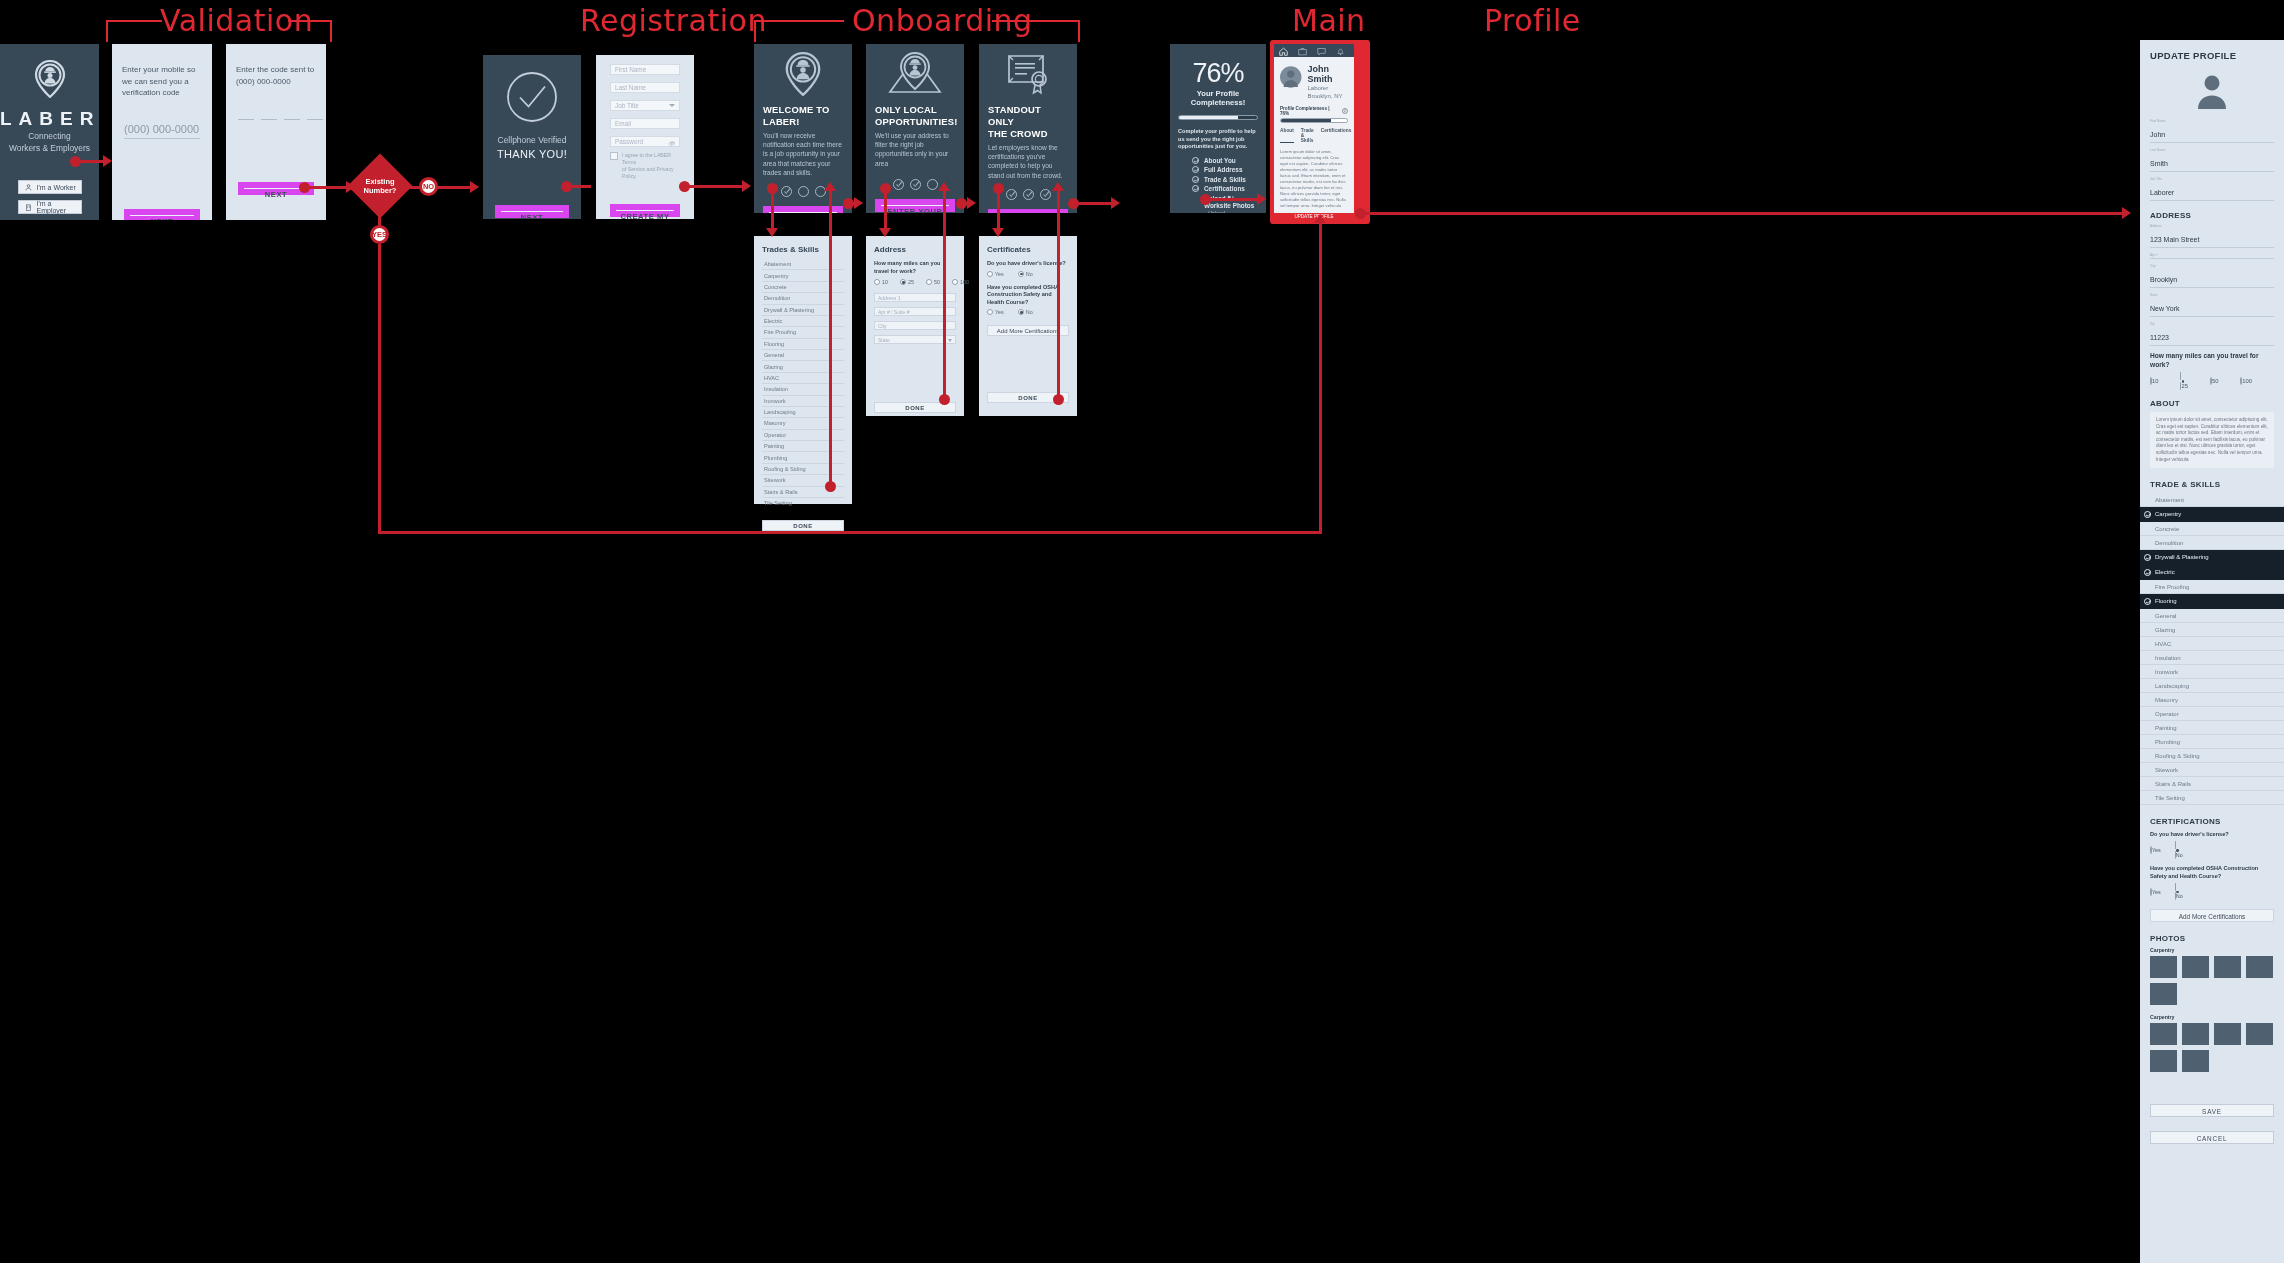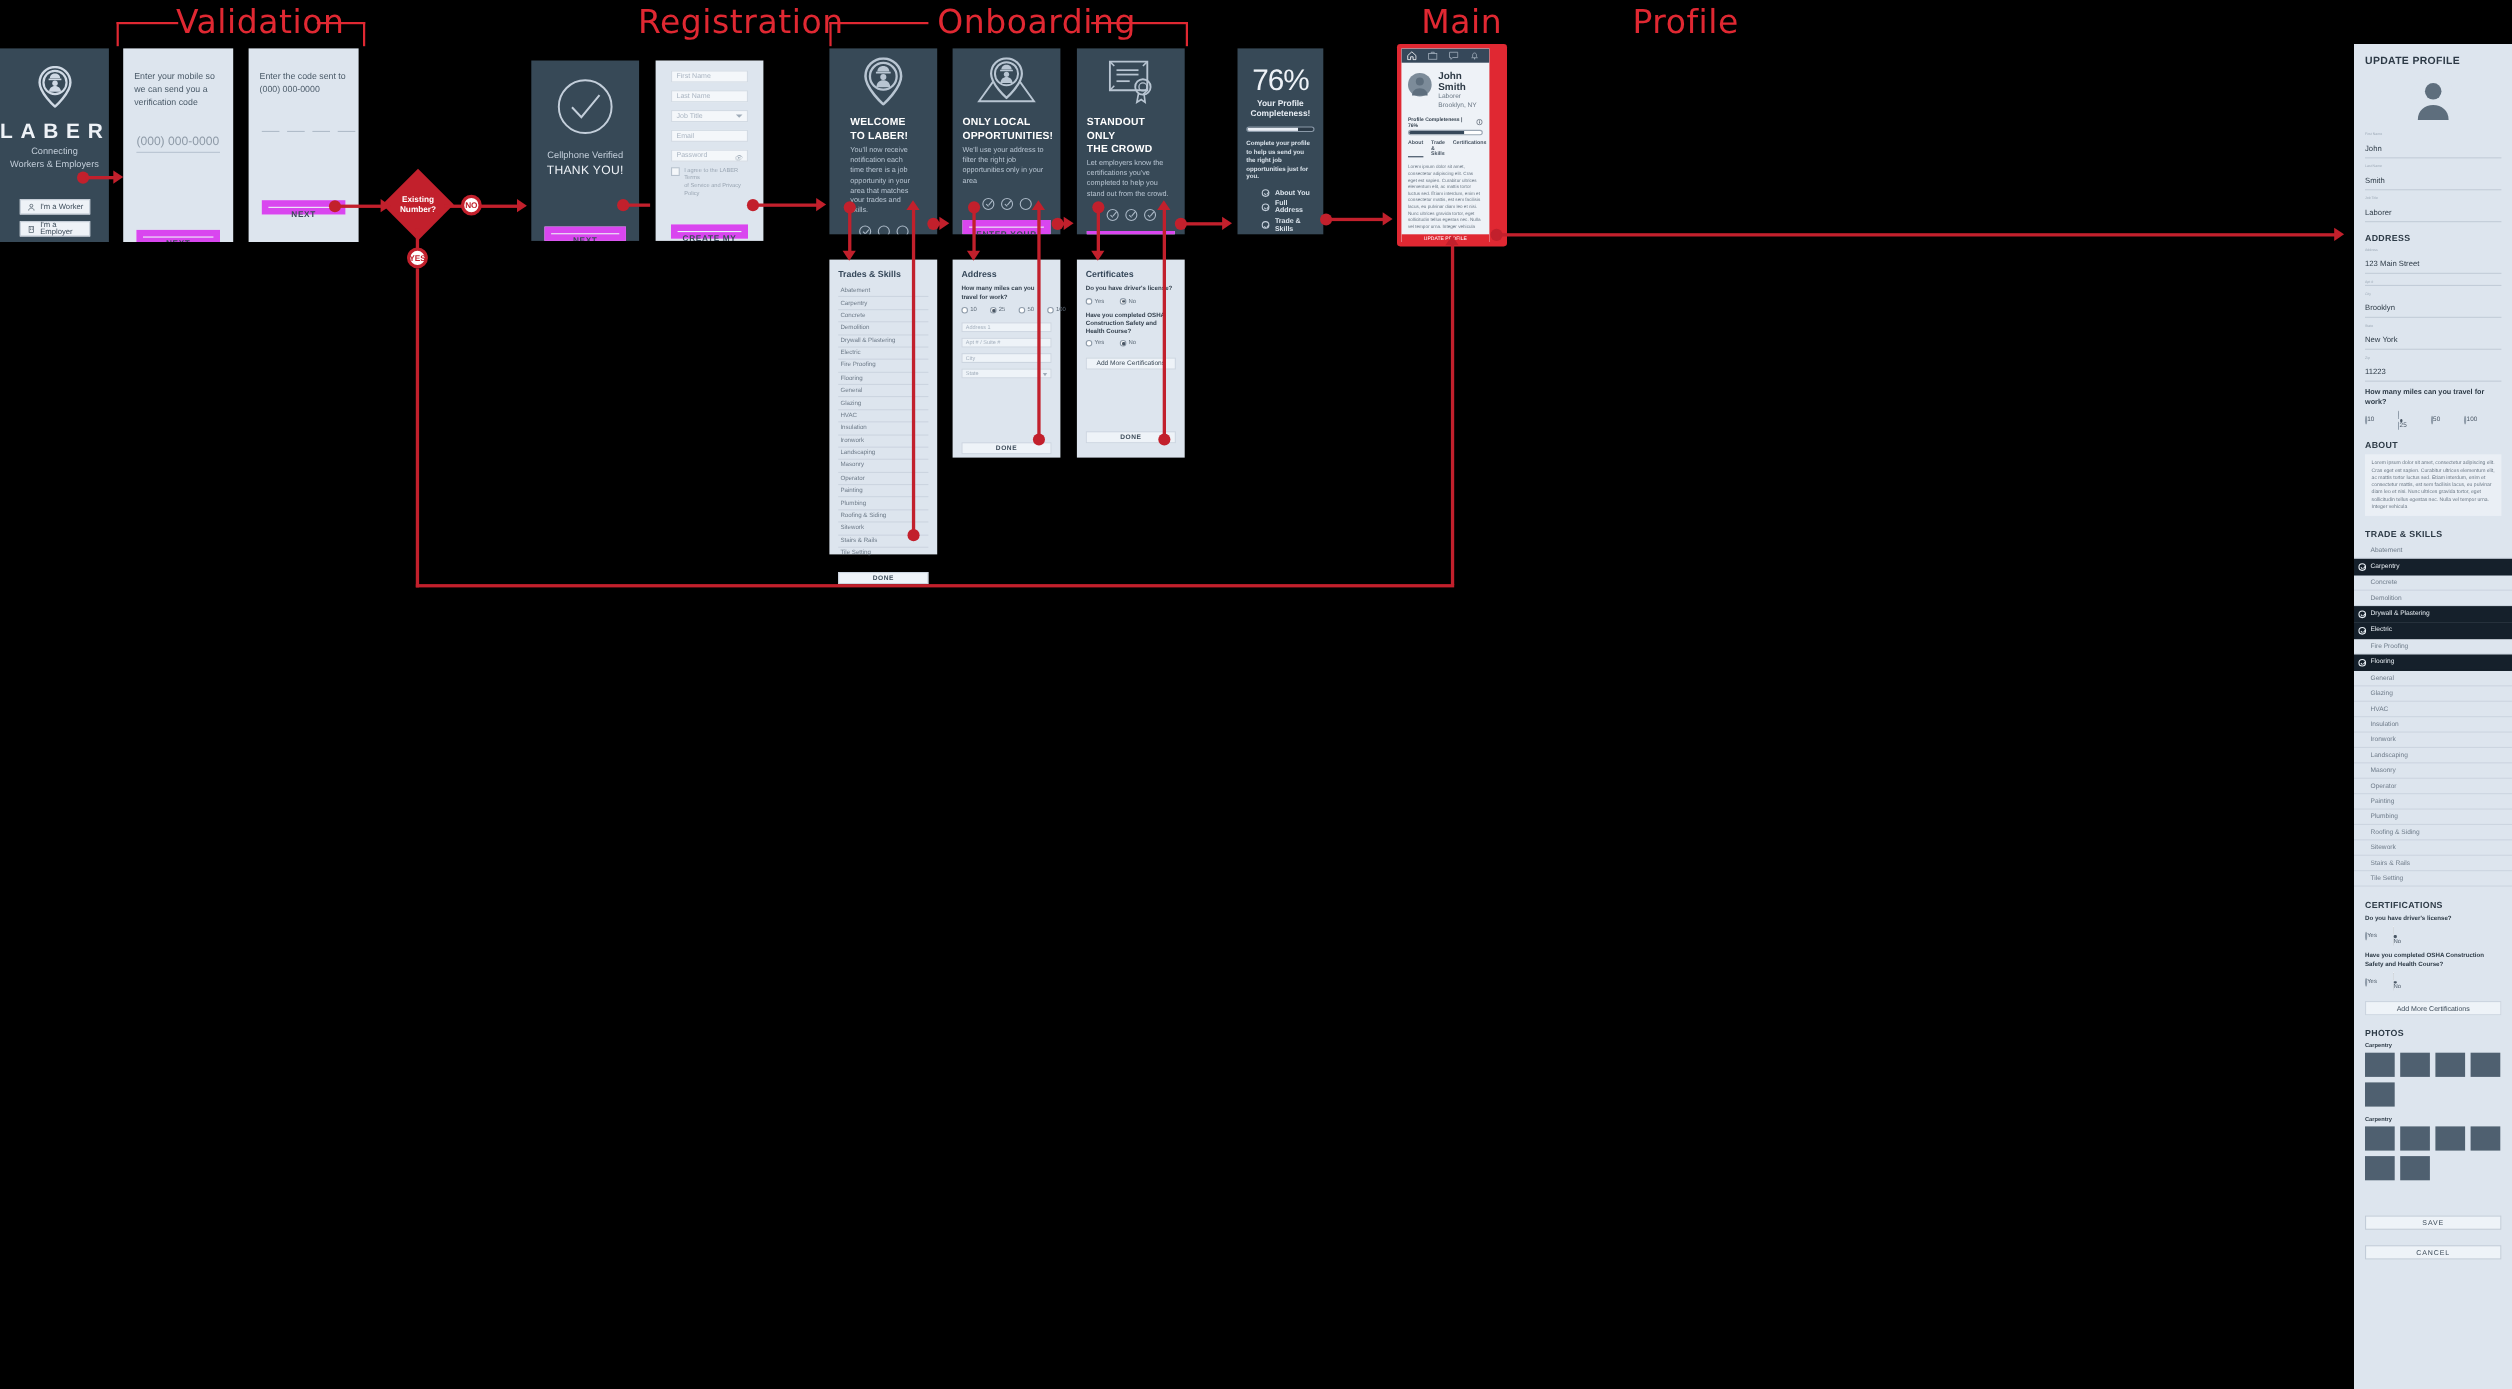--- a/index.html
+++ b/index.html
@@ -278,21 +278,21 @@
     <div style="text-align:center; margin-top:8px;">
       <svg width="40" height="44" viewBox="0 0 34 38">
         <path d="M17 1C9.3 1 3 7.3 3 15c0 9.5 14 22 14 22s14-12.5 14-22C31 7.3 24.7 1 17 1z" fill="none" stroke="#b8c5d2" stroke-width="2"></path>
         <circle cx="17" cy="15" r="10.5" fill="none" stroke="#b8c5d2" stroke-width="1.8"></circle>
         <path d="M12.3 11.2h9.4c0-2.6-2.1-4.3-4.7-4.3s-4.7 1.7-4.7 4.3z" fill="#b8c5d2"></path>
         <rect x="11.2" y="11.4" width="11.6" height="1.4" fill="#b8c5d2"></rect>
         <circle cx="17" cy="15.6" r="2.4" fill="#b8c5d2"></circle>
         <path d="M11.6 23.5c0-3.4 2.4-5.4 5.4-5.4s5.4 2 5.4 5.4z" fill="#b8c5d2"></path>
       </svg>
     </div>
-    <div style="padding:0 19px;">
+    <div style="padding:0 9px;">
       <div class="ob-h" style="margin-top:4px;">WELCOME TO LABER!</div>
       <div class="ob-p" style="margin-top:3px;">You'll now receive notification each time there is a job opportunity in your area that matches your trades and skills.</div>
       <div class="dots" style="margin-top:9px;">
         <div class="dot on"></div>
         <div class="dot"></div>
         <div class="dot"></div>
       </div>
       <div class="btn-lt" style="margin-top:9px;">ADD TRADE &amp; SKILLS</div>
 
     </div>
@@ -348,21 +348,21 @@
       <div class="dots" style="margin-top:9px;">
         <div class="dot on"></div>
         <div class="dot on"></div>
         <div class="dot on"></div>
       </div>
       <div class="btn-lt" style="margin-top:9px;">CERTIFICATIONS</div>
 
     </div>
   </div>
 
-  <div class="screen dark" style="left:1125px; top:44px; width:78px; height:169px;">
+  <div class="screen dark" style="left:1170px; top:44px; width:96px; height:169px;">
     <div class="pct" style="margin-top:14px;">76%</div>
     <div class="pctsub">Your Profile Completeness!</div>
     <div class="bar" style="margin:8px 8px 0;">
       <i style="width:76%"></i>
     </div>
     <div style="padding:0 8px;">
       <div class="ob-p" style="margin-top:8px; font-weight:700; color:#dbe4ec; font-size:5.6px; line-height:7.6px;">Complete your profile to help us send you the right job opportunities just for you.</div>
       <div style="margin-top:6px; padding-left:14px;">
         <div class="ck-row">
             <span class="ck"></span>

